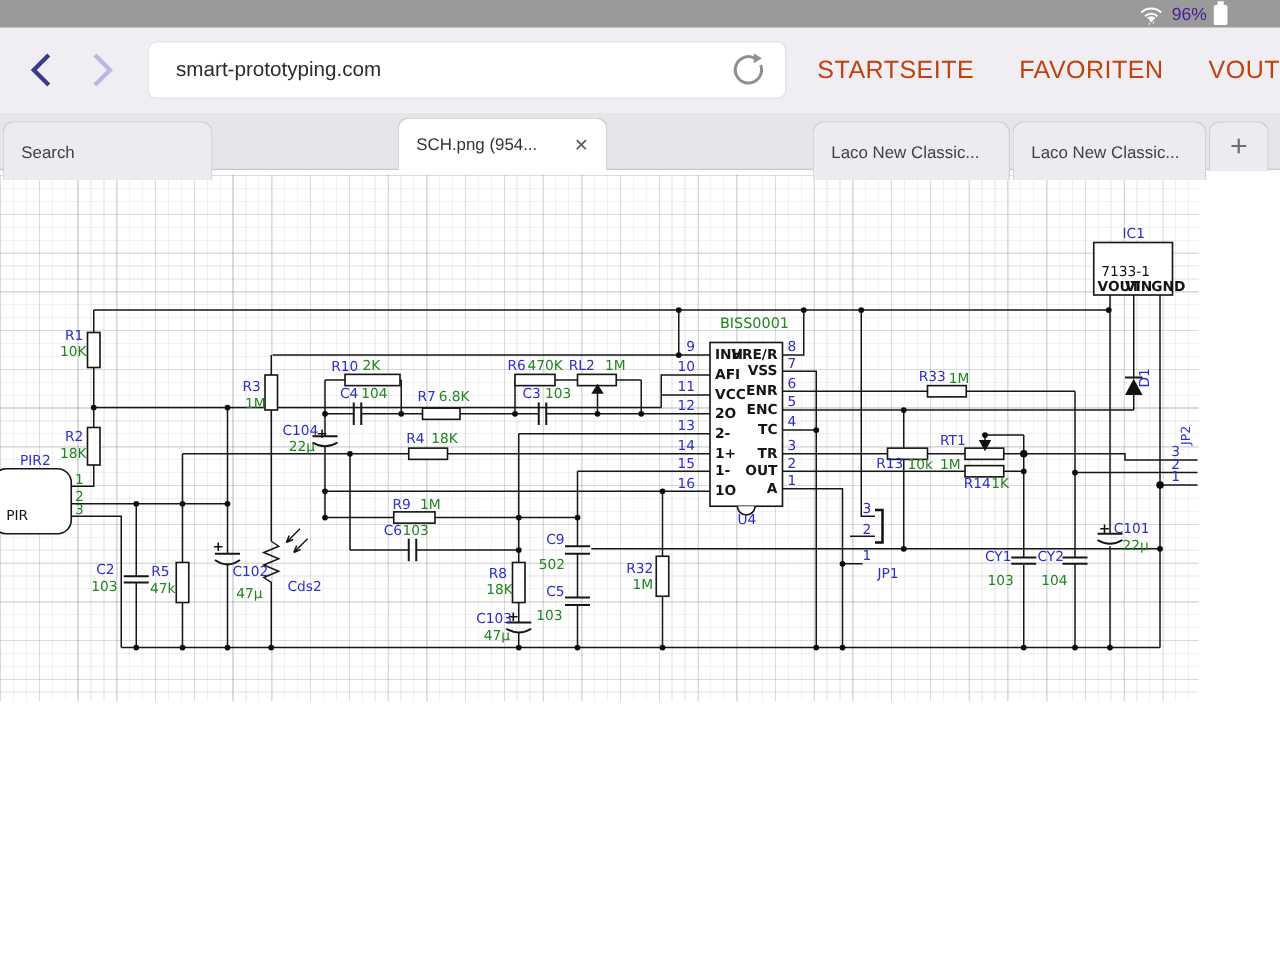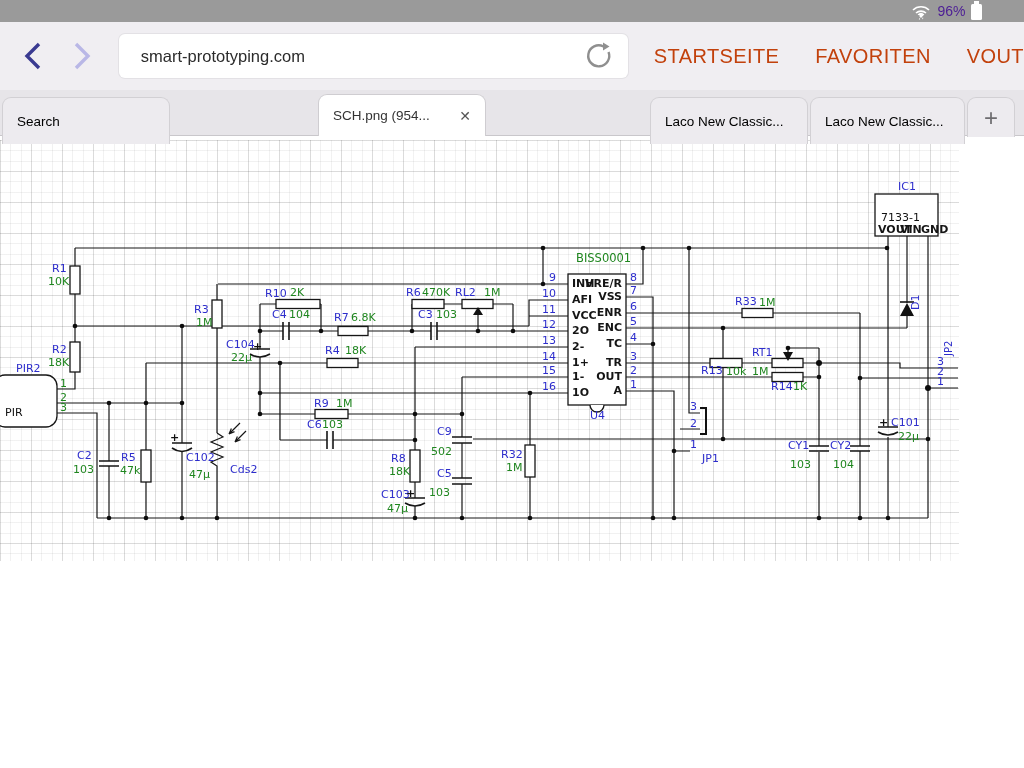--- a/index.html
+++ b/index.html
@@ -22,21 +22,21 @@
   .urlbox{width:568px;height:44px;background:#fff;border-radius:6px;margin-left:18px;
     display:flex;align-items:center;box-shadow:0 0 0 1px #e3e1e5;}
   .urltext{margin-left:22px;font-size:16.5px;color:#2b2b2b;flex:1;}
   .menu{display:flex;align-items:center;gap:36px;margin-left:26px;}
   .menuitem{font-size:20px;color:#c2410c;letter-spacing:.4px;font-weight:400;}
   
   .tabbar{position:absolute;left:0;top:90px;width:1024px;height:46px;background:#e7e5e9;z-index:25;}
   .tabbar .baseline{position:absolute;left:0;bottom:0;width:100%;height:1px;background:#c9c7cb;}
   .tab{position:absolute;top:7px;height:47px;border:1px solid #d2d0d4;border-bottom:none;
     border-radius:9px 9px 0 0;background:#edebef;display:flex;align-items:center;
-    padding:0 14px;box-sizing:border-box;font-size:13.5px;color:#000000;white-space:nowrap;overflow:hidden;}
+    padding:0 14px;box-sizing:border-box;font-size:13.5px;color:#404040;white-space:nowrap;overflow:hidden;}
   .tab.active{background:#fff;color:#333;top:4px;height:42px;z-index:5;border-color:#cfcdd1;}
   .tab .close{margin-left:auto;color:#555;font-size:14px;padding-left:14px;}
   .newtab{position:absolute;top:7px;height:39px;width:46px;border:1px solid #d2d0d4;border-bottom:none;
     border-radius:9px 9px 0 0;background:#edebef;display:flex;align-items:center;justify-content:center;
     font-size:24px;color:#6e6c70;font-weight:300;}
   
   .content{position:absolute;left:0;top:136px;width:1024px;height:632px;background:#fff;}
   .grid{position:absolute;left:0;top:4px;width:959px;height:421px;background:
     repeating-linear-gradient(to right, rgba(60,60,60,0.07) 0 1px, transparent 1px 10.33px),
     repeating-linear-gradient(to bottom, rgba(60,60,60,0.07) 0 1px, transparent 1px 10.33px),

